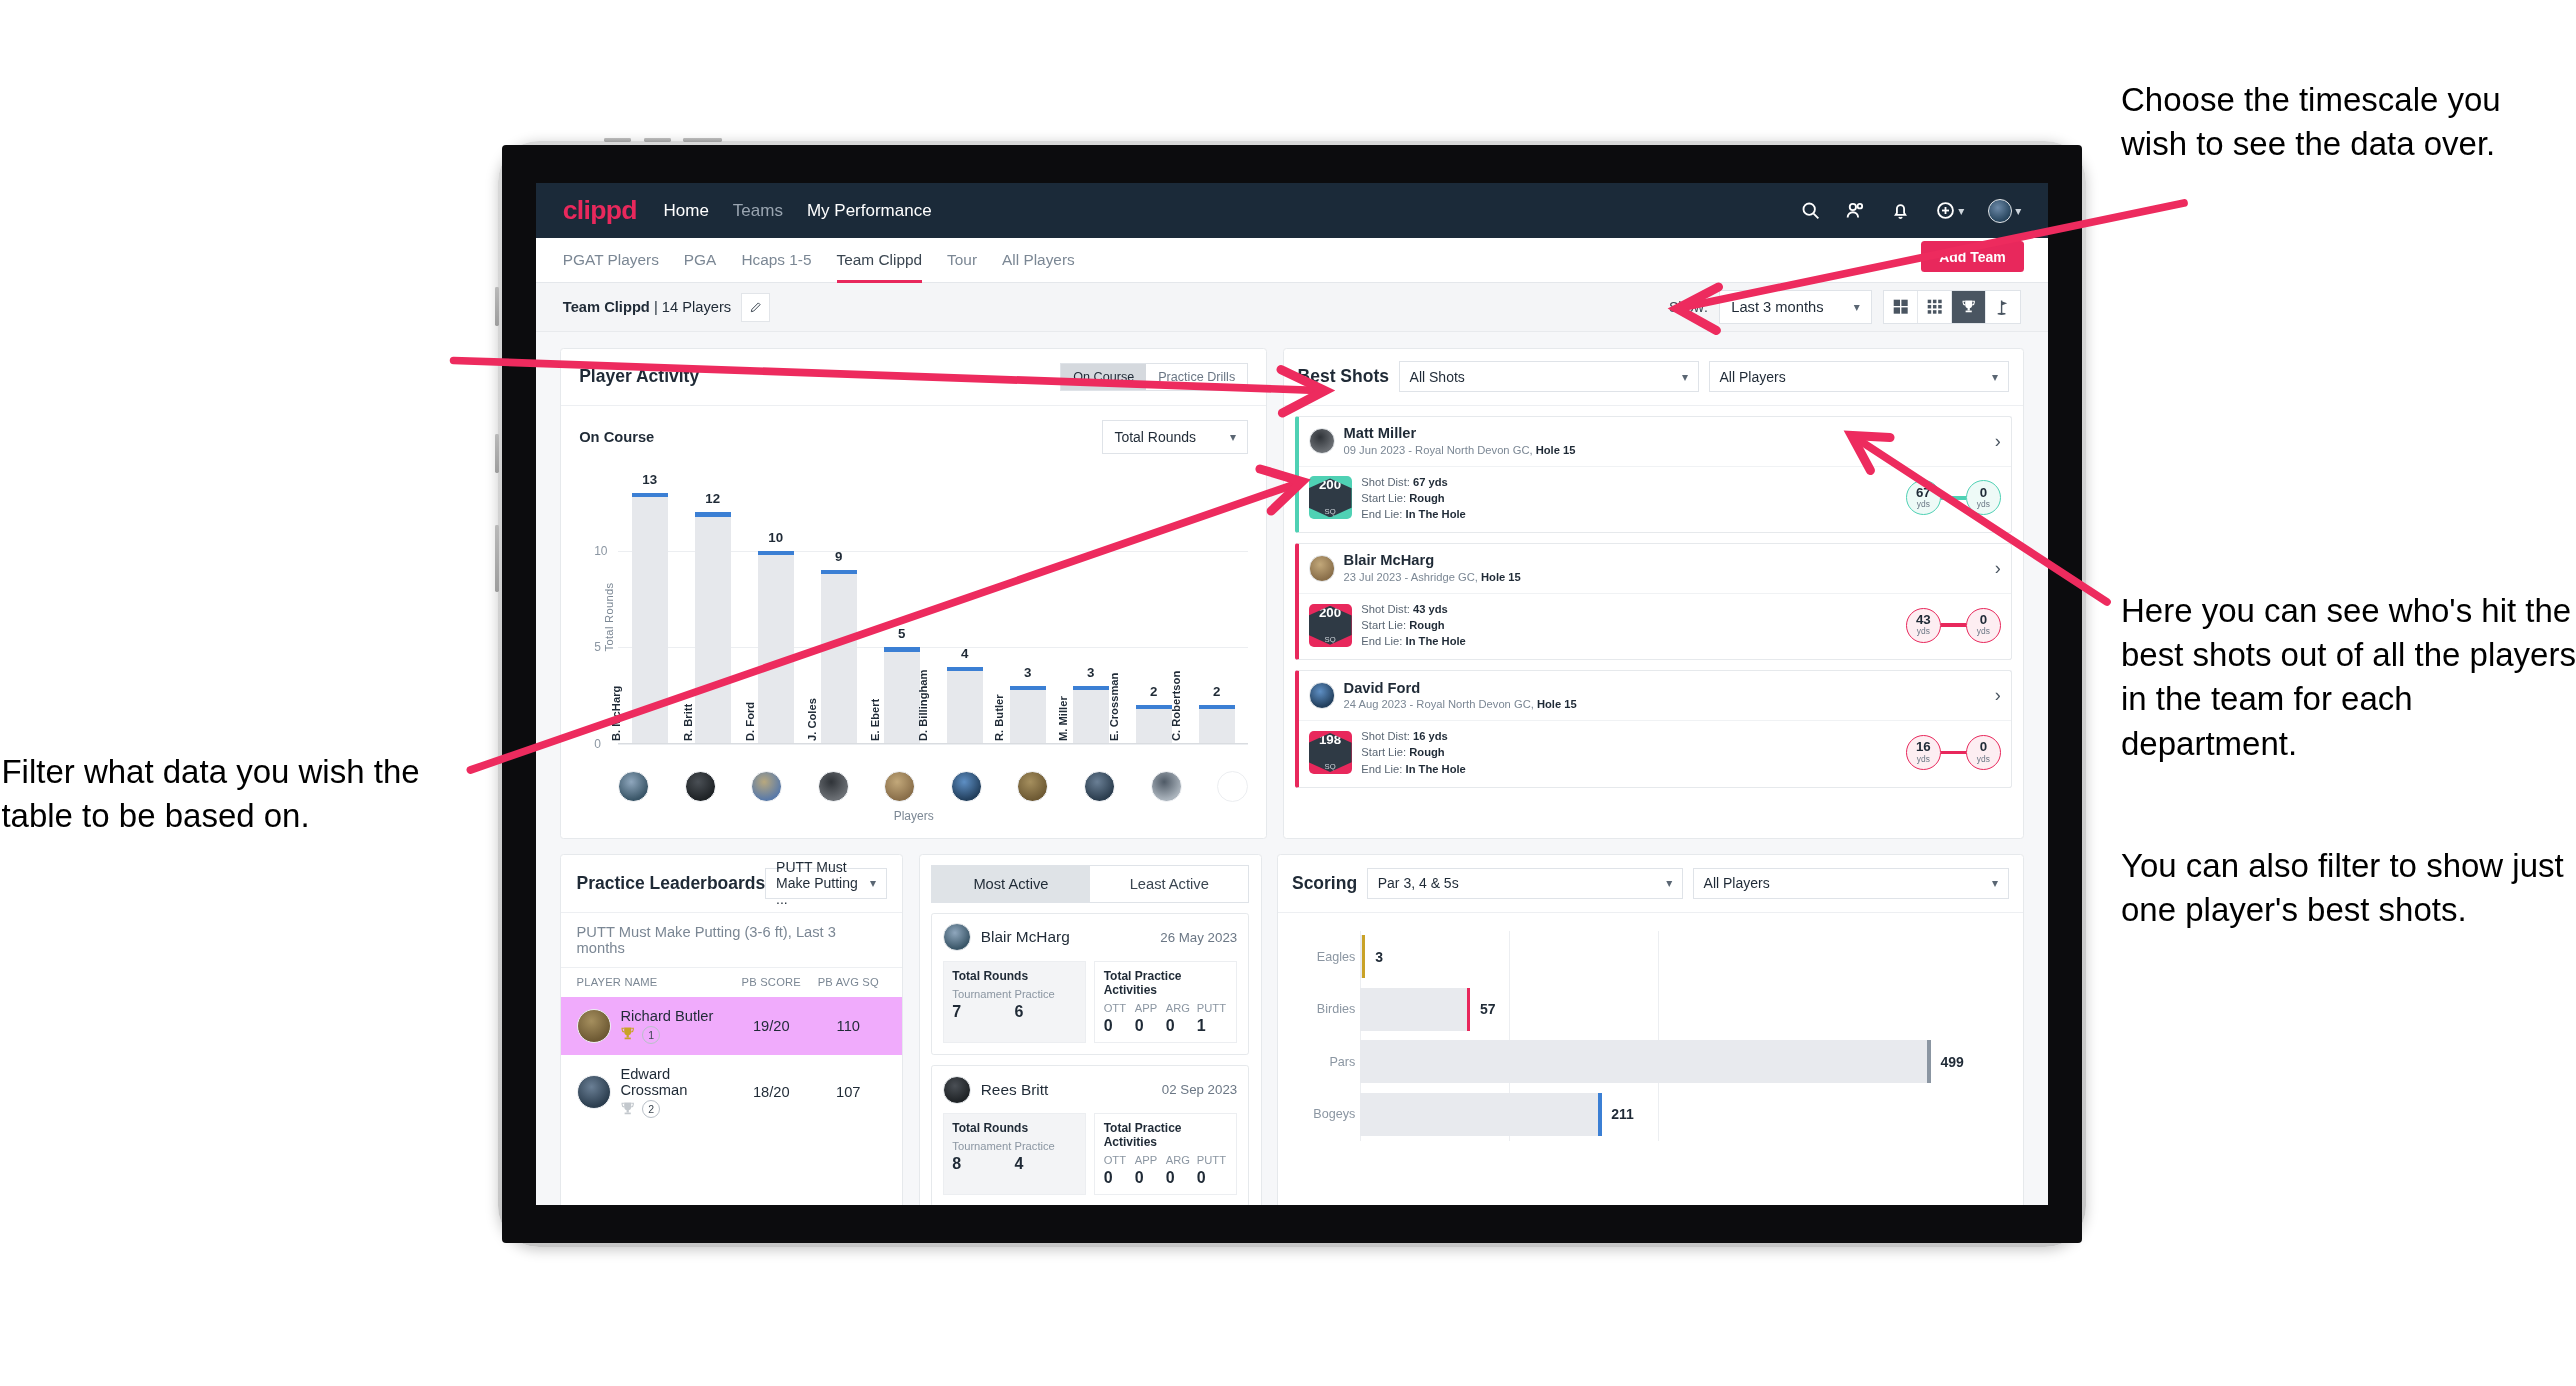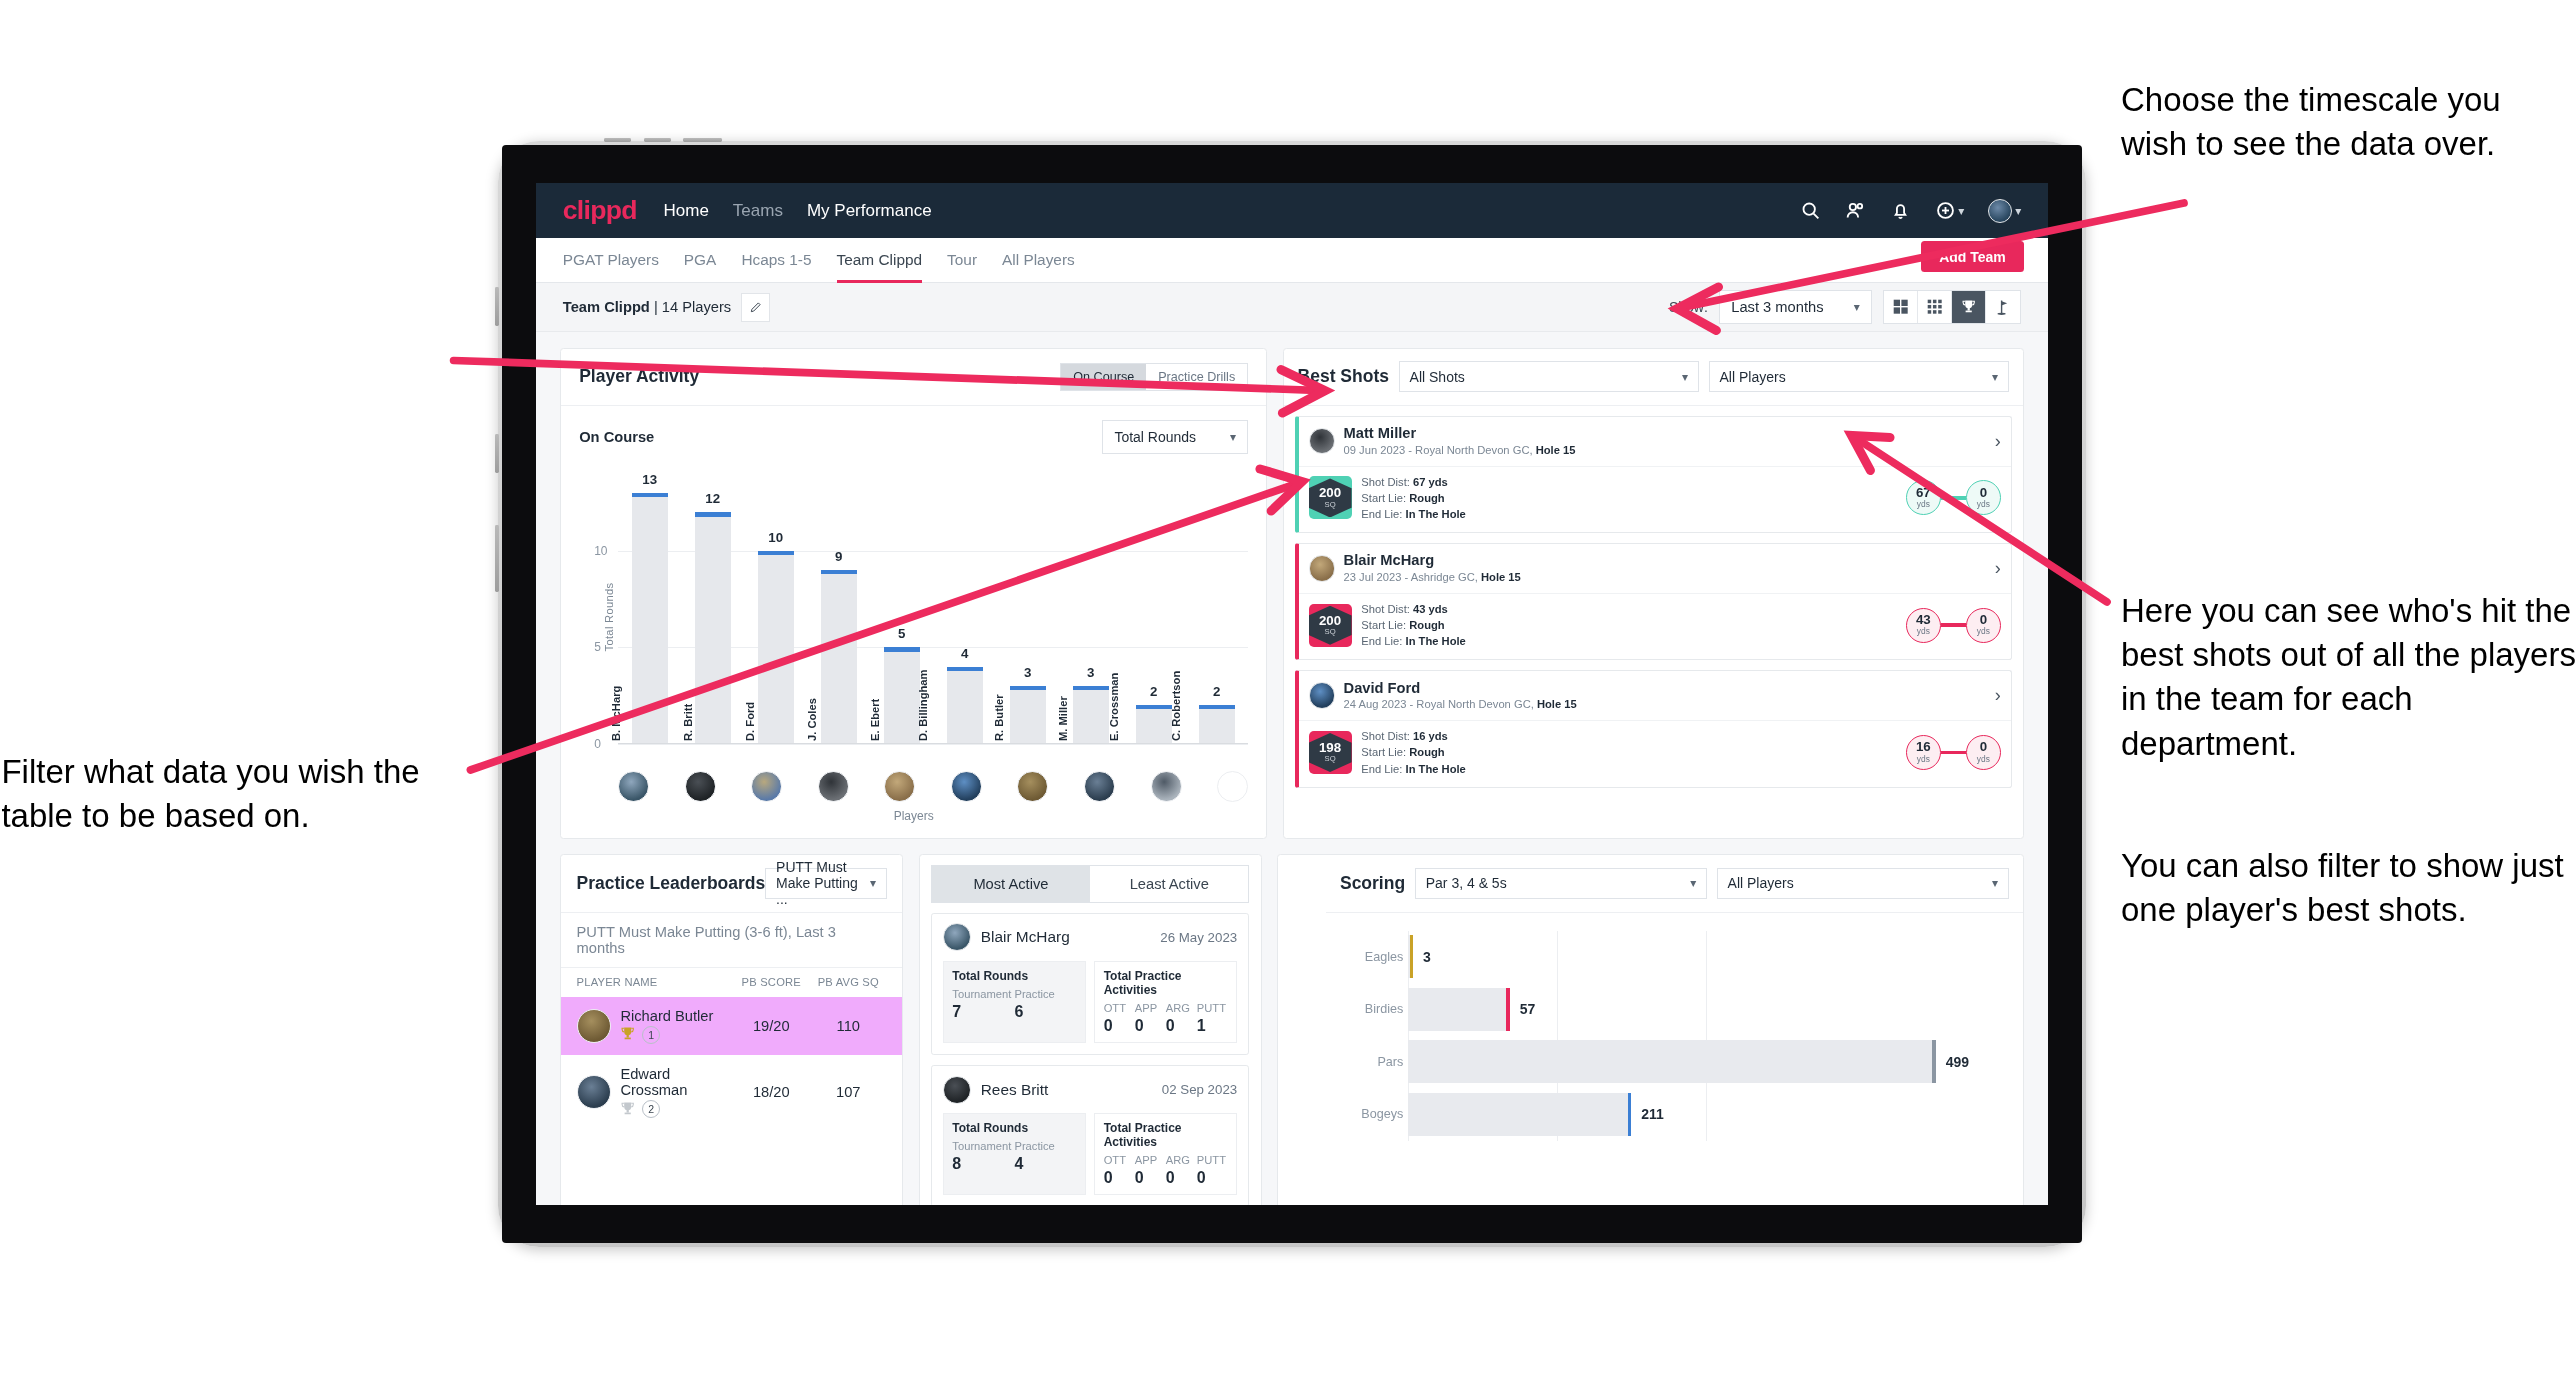--- a/index.html
+++ b/index.html
@@ -179,21 +179,21 @@
   .sc-meta { font-size: 11.2px; color: #7b8794; line-height: 1.3; }
   .sc-meta b { color: #1f2a36; }
   .sc-arrow { margin-left: auto; font-size: 18px; color: #4a5561; }
   .sc-body { display: flex; align-items: center; padding: 7px 9.8px 9.8px 9.8px;
              border-top: 0.7px solid #f0f2f4; }
   .badge { width: 43px; height: 43px; border-radius: 4.9px; background: #e8285c;
            display: flex; align-items: center; justify-content: center; flex: none; }
   .badge.teal { background: #4fd1b4; }
   .hexa { width: 44px; height: 39px; background: #2f3a45;
           clip-path: polygon(50% 0,100% 25%,100% 75%,50% 100%,0 75%,0 25%);
-          display: flex; flex-direction: column; align-items: center; justify-content: center; }
+          display: flex; flex-direction: column; align-items: center; justify-content: space-between; }
   .hexa .n { color: #fff; font-size: 13.3px; font-weight: 700; line-height: 1; }
   .hexa .u { color: #cdd3d9; font-size: 7.7px; line-height: 1.3; }
   .sc-lines { margin-left: 9.8px; font-size: 11.2px; color: #5a6673; line-height: 1.45; white-space: nowrap; }
   .sc-lines b { color: #1f2a36; }
   .dumb { margin-left: auto; display: flex; align-items: center; }
   .dnode { width: 35px; height: 35px; border-radius: 50%; background: #fdeef2;
            border: 1.4px solid #e8285c; display: flex; flex-direction: column;
            align-items: center; justify-content: center; }
   .dnode.teal { background: #eefaf7; border-color: #4fd1b4; }
   .dnode .n { font-size: 13.3px; font-weight: 700; color: #1f2a36; line-height: 1; }
@@ -235,21 +235,21 @@
   .ma-body { display: flex; gap: 8.4px; padding: 0 11.2px 11.2px 11.2px; }
   .mb { flex: 1; border: 0.7px solid #eceef1; padding: 7px 8.4px; }
   .mb.grey { background: #f3f4f6; border-color: #eceef1; }
   .mb-t { font-size: 12px; font-weight: 700; color: #1f2a36; margin-bottom: 4.9px; }
   .mb-r { display: flex; }
   .mb-c { flex: 1; }
   .mb-k { font-size: 11.2px; color: #8b96a2; }
   .mb-v { font-size: 16px; font-weight: 700; color: #1f2a36; margin-top: 2.8px; }
 
   
-  .sg { flex: 1; padding-left: 48px; }
+  .sg { flex: 1; }
   .sg-hd { display: flex; align-items: center; gap: 9.8px; padding: 12.6px 14px;
            border-bottom: 0.7px solid #edeff2; }
   .sg-plot { position: relative; margin: 18px 15.4px 0 15.4px; height: 210px; }
   .sg-grid { position: absolute; top: 0; bottom: 0; width: 0.7px; background: #eceef1; }
   .sg-rows { position: absolute; left: 67px; right: 7px; top: 0; bottom: 0;
              display: flex; flex-direction: column; justify-content: space-around; }
   .sg-row { display: flex; align-items: center; height: 43px; position: relative; }
   .sg-cat { position: absolute; left: -67px; width: 62px; text-align: right;
             font-size: 12.6px; color: #8b96a2; }
   .sg-bar { height: 100%; background: #e8eaee; position: relative; }

